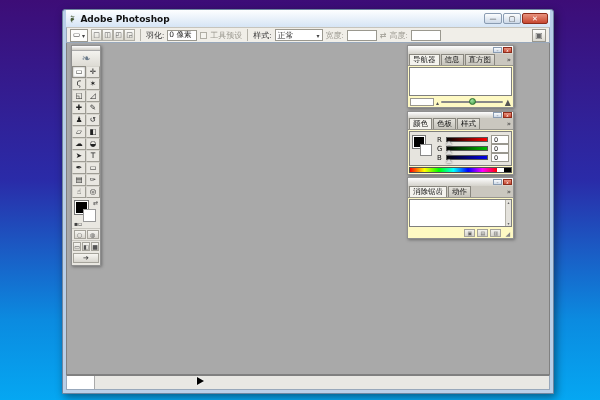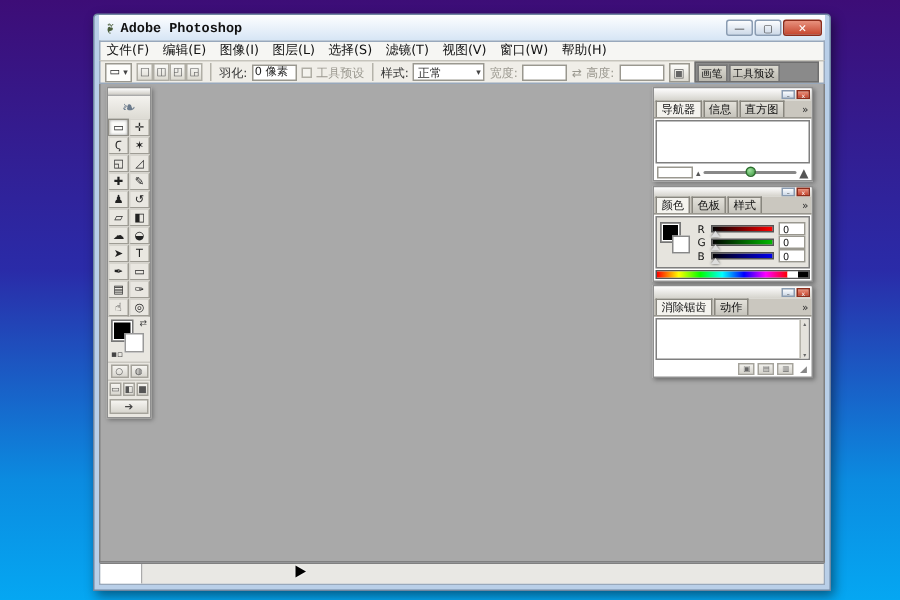--- a/index.html
+++ b/index.html
@@ -2,33 +2,33 @@
 <html><head>
 <meta charset="utf-8">
 <style>
   *{margin:0;padding:0;box-sizing:border-box;font-family:"DejaVu Sans","Liberation Sans",sans-serif;}
   html,body{width:600px;height:400px;overflow:hidden;}
   .desktop{position:relative;width:600px;height:400px;background:linear-gradient(#3d0d77,#2a2ba8 45%,#0b8be0 80%,#05a7f2);}
   
   .window{position:absolute;left:62px;top:9px;width:492px;height:385px;background:#b9cfe8;border:1px solid #6f86a0;border-radius:3px 3px 0 0;box-shadow:2px 3px 8px rgba(0,0,0,.45);display:flex;flex-direction:column;padding:0 3px 3px 3px;}
   .titlebar{height:17px;display:flex;align-items:center;gap:4px;padding:0 2px;background:linear-gradient(#fdfeff,#d6e5f5);}
   .title-icon{font-size:10px;color:#4a5d3a;line-height:1;transform:rotate(90deg);}
-  .title-text{font-size:9px;color:#111;font-weight:bold;font-family:Liberation Mono, monospace;}
+  .title-text{font-size:9px;color:#111;font-weight:bold;}
   .win-controls{margin-left:auto;display:flex;gap:1px;}
   .wbtn{width:18px;height:11px;font-size:7px;line-height:10px;text-align:center;border:1px solid #8a9cb2;border-radius:2px;background:linear-gradient(#fcfdfe,#cdd9e8);color:#333;}
   .wbtn.close{background:linear-gradient(#e8927e,#c74730);border-color:#8d2c1b;color:#fff;width:26px;}
   .menubar{height:13px;background:#f6f6f3;border:1px solid #98a8bb;border-bottom:none;display:flex;align-items:center;padding:0 4px;gap:9px;}
   .menu-item{font-size:8.5px;color:#111;white-space:nowrap;}
   
   .optionsbar{height:16px;background:#f0eee8;border:1px solid #98a8bb;border-top:1px solid #c6c4bc;display:flex;align-items:center;padding:0 3px;gap:3px;font-size:8px;color:#333;}
   .opt-sep{width:1px;height:12px;background:#b5b3aa;margin:0 2px;}
   .tool-preview{display:flex;align-items:center;border:1px solid #9a988f;background:#fdfdfb;height:13px;padding:0 2px;gap:2px;}
   .mode-group{display:flex;gap:0;}
   .mode-btn{width:11px;height:12px;border:1px solid #b0aea5;background:linear-gradient(#fbfbf9,#dddbd2);font-size:7px;line-height:11px;text-align:center;color:#555;}
-  .opt-label{white-space:nowrap;}
+  .opt-label{white-space:nowrap;font-family:Liberation Serif, serif;}
   .opt-label.dim{color:#9a988f;}
   .opt-input{width:30px;height:11px;border:1px solid #9a988f;background:#fff;font-size:7.5px;padding:0 1px;color:#222;}
   .opt-input.small{width:30px;}
   .chk{width:7px;height:7px;border:1px solid #b0aea5;background:#f4f3ee;display:inline-block;}
   .dropdown{display:flex;align-items:center;border:1px solid #9a988f;background:#fff;height:12px;padding:0 2px;gap:4px;min-width:48px;justify-content:space-between;}
   .dd-arrow{font-size:6px;color:#444;}
   .fb-btn{width:14px;height:13px;border:1px solid #9a988f;background:linear-gradient(#fdfdfb,#dcdad1);font-size:8px;line-height:12px;text-align:center;color:#666;margin-left:auto;}
   .palette-well{width:84px;height:14px;background:#8a8a8a;border:1px solid #6e6e6e;display:flex;align-items:flex-end;padding:1px 1px 0 1px;gap:1px;}
   .well-tab{font-size:7px;background:linear-gradient(#dcdad1,#b9b7ae);border:1px solid #777;border-bottom:none;padding:0 2px;height:11px;line-height:11px;color:#111;white-space:nowrap;overflow:hidden;}
   
@@ -44,21 +44,21 @@
   .swatches{position:relative;height:28px;margin:1px 2px;}
   .fg{position:absolute;left:1px;top:2px;width:13px;height:13px;background:#000;border:1px solid #fff;outline:1px solid #777;}
   .bg{position:absolute;left:9px;top:10px;width:13px;height:13px;background:#fff;border:1px solid #999;}
   .mini-swatch{position:absolute;left:0;bottom:0;font-size:6px;color:#444;}
   .swap{position:absolute;right:0;top:0;font-size:6px;color:#444;}
   .tb-row{display:flex;justify-content:center;gap:1px;padding:1px 0;border-top:1px solid #c9c7c0;}
   .sq-btn{width:12px;height:9px;border:1px solid #a5a39b;background:linear-gradient(#f6f5f1,#d8d6cf);font-size:6px;line-height:8px;text-align:center;color:#555;}
   .sq-btn.w8{width:8px;}
   .jump-btn{width:26px;height:10px;border:1px solid #a5a39b;background:linear-gradient(#f6f5f1,#d8d6cf);font-size:7px;line-height:9px;text-align:center;color:#444;margin:1px auto 2px;}
   
-  .pal{position:absolute;left:340px;width:107px;background:#ffffff;border:1px solid #8f8f8f;box-shadow:1px 1px 3px rgba(0,0,0,.35);display:flex;flex-direction:column;margin-left:28px;}
+  .pal{position:absolute;left:340px;width:107px;background:#fef9c3;border:1px solid #8f8f8f;box-shadow:1px 1px 3px rgba(0,0,0,.35);display:flex;flex-direction:column;}
   .pal-top{height:8px;background:linear-gradient(#fdfdfd,#d4d2cb);display:flex;justify-content:flex-end;align-items:center;gap:1px;padding:0 1px;}
   .pbtn{width:9px;height:6px;border:1px solid #8a9cb2;background:linear-gradient(#fcfdfe,#cdd9e8);font-size:4px;line-height:5px;text-align:center;color:#333;}
   .pbtn.close{background:linear-gradient(#e8927e,#c74730);border-color:#8d2c1b;color:#fff;}
   .tabs{display:flex;align-items:flex-end;height:12px;background:#cac7bf;border-bottom:1px solid #98968e;padding:0 1px;position:relative;}
   .tab{font-size:7.5px;line-height:10px;padding:0 3px;border:1px solid #88867e;border-bottom:none;background:linear-gradient(#e3e1da,#c6c4bc);margin-right:1px;white-space:nowrap;color:#111;}
   .tab.active{background:#f4f3ee;}
   .panel-menu{position:absolute;right:2px;top:2px;font-size:7px;color:#333;}
   .pal-body{background:#fff;border:1px solid #7f7f7f;margin:1px;flex:1;position:relative;}
   .pal-foot{height:10px;display:flex;align-items:center;padding:0 2px;gap:2px;}
   .nav-zoom{width:24px;height:8px;border:1px solid #9a988f;background:#fff;font-size:6px;}
@@ -105,31 +105,20 @@
     <div class="titlebar">
       <span class="title-icon">❧</span>
       <span class="title-text">Adobe Photoshop</span>
       <span class="win-controls">
         <span class="wbtn">—</span>
         <span class="wbtn">▢</span>
         <span class="wbtn close">✕</span>
       </span>
     </div>
 
-    <div class="menubar">
-      <span class="menu-item">文件(F)</span>
-      <span class="menu-item">编辑(E)</span>
-      <span class="menu-item">图像(I)</span>
-      <span class="menu-item">图层(L)</span>
-      <span class="menu-item">选择(S)</span>
-      <span class="menu-item">滤镜(T)</span>
-      <span class="menu-item">视图(V)</span>
-      <span class="menu-item">窗口(W)</span>
-      <span class="menu-item">帮助(H)</span>
-    </div>
 
     <div class="optionsbar">
       <span class="tool-preview">
         <span class="tico">▭</span>
         <span class="dd-arrow">▾</span>
       </span>
       <span class="mode-group">
         <span class="mode-btn">□</span>
         <span class="mode-btn">◫</span>
         <span class="mode-btn">◰</span>
@@ -145,24 +134,20 @@
       <span class="dropdown">
         <span>正常</span>
         <span class="dd-arrow">▾</span>
       </span>
       <span class="opt-label dim">宽度:</span>
       <input class="opt-input small" value="" style="">
       <span class="opt-label dim">⇄</span>
       <span class="opt-label dim">高度:</span>
       <input class="opt-input small" value="" style="">
       <span class="fb-btn">▣</span>
-      <span class="palette-well">
-        <span class="well-tab">画笔</span>
-        <span class="well-tab">工具预设</span>
-      </span>
     </div>
 
     <div class="content">
 
       <div class="toolbox">
         <div class="tb-grip"></div>
         <div class="tb-logo">❧</div>
         <div class="tools">
           <div class="tool sel">
               <span class="tico">▭</span>

